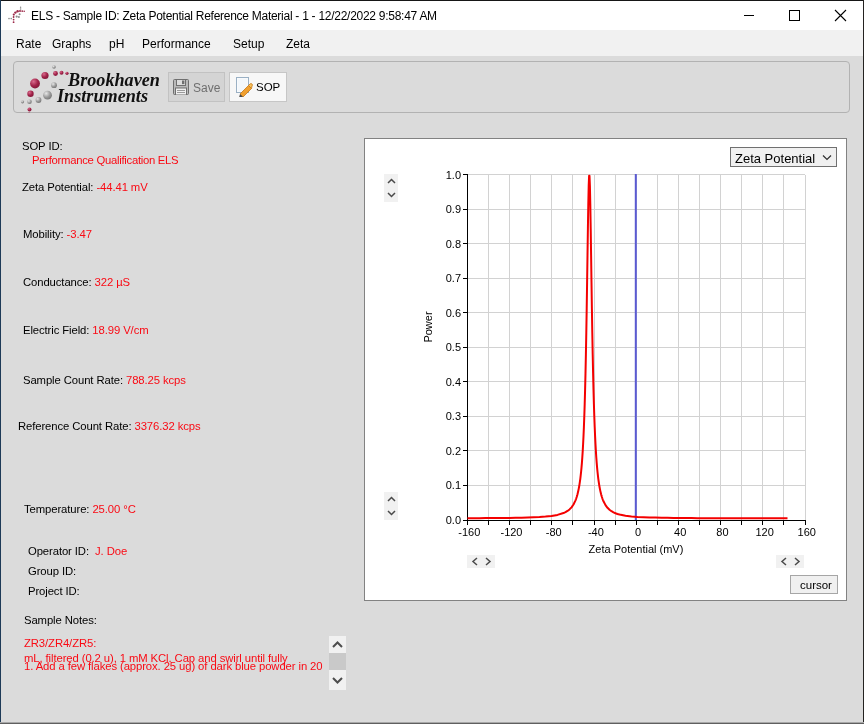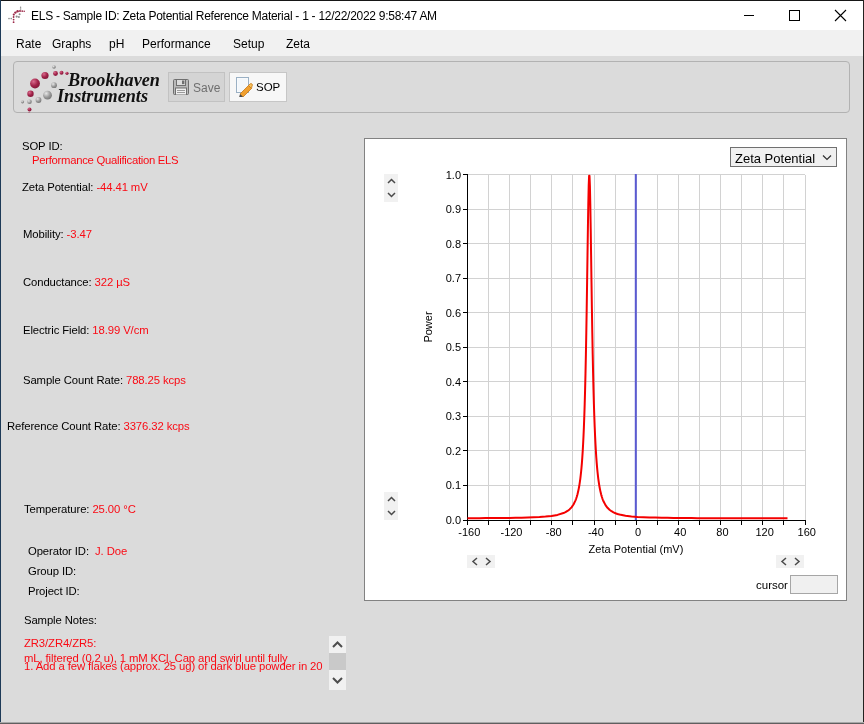--- a/index.html
+++ b/index.html
@@ -114,21 +114,21 @@
 </svg>
 <div class="a" style="left:256px;top:81px;font-size:11.5px">SOP</div>
 
 <div class="a t" style="left:22px;top:140px">SOP ID:</div>
 <div class="a t red" style="left:32px;top:154px;letter-spacing:-0.28px">Performance Qualification ELS</div>
 <div class="a t" style="left:22px;top:181px">Zeta Potential: <span class="red">-44.41 mV</span></div>
 <div class="a t" style="left:23px;top:228px">Mobility: <span class="red">-3.47</span></div>
 <div class="a t" style="left:23px;top:276px">Conductance: <span class="red">322 µS</span></div>
 <div class="a t" style="left:23px;top:324px">Electric Field: <span class="red">18.99 V/cm</span></div>
 <div class="a t" style="left:23px;top:374px">Sample Count Rate: <span class="red">788.25 kcps</span></div>
-<div class="a t" style="left:7px;top:420px">Reference Count Rate: <span class="red">3376.32 kcps</span></div>
+<div class="a t" style="left:18px;top:420px">Reference Count Rate: <span class="red">3376.32 kcps</span></div>
 <div class="a t" style="left:24px;top:503px">Temperature: <span class="red">25.00 °C</span></div>
 <div class="a t" style="left:28px;top:545px">Operator ID: &nbsp;<span class="red">J. Doe</span></div>
 <div class="a t" style="left:28px;top:565px">Group ID:</div>
 <div class="a t" style="left:28px;top:585px">Project ID:</div>
 <div class="a t" style="left:24px;top:614px">Sample Notes:</div>
 <div class="a t red" style="left:24px;top:637px">ZR3/ZR4/ZR5:</div>
 <div class="a t red" style="left:24px;top:660px">1. Add a few flakes (approx. 25 ug) of dark blue powder in 20</div>
 <div class="a t red" style="left:24px;top:652px">mL, filtered (0.2 u), 1 mM KCl. Cap and swirl until fully</div>
 
 <div class="a" style="left:329px;top:636px;width:17px;height:54px;background:#f1f1f1"></div>
@@ -257,12 +257,12 @@
 
 <div class="a" style="left:776px;top:555px;width:28px;height:13px;background:#f1f1f1"></div>
 <svg class="a" style="left:780px;top:557px" width="8" height="9">
     <path d="M6,1 L2,4.5 L6,8" fill="none" stroke="#4a4a4a" stroke-width="1.5"></path>
   </svg>
 <svg class="a" style="left:793px;top:557px" width="8" height="9">
     <path d="M2,1 L6,4.5 L2,8" fill="none" stroke="#4a4a4a" stroke-width="1.5"></path>
   </svg>
 
 <div class="a" style="left:790px;top:575px;width:48px;height:19px;background:#f0f0f0;border:1px solid #a6a6a6"></div>
-<div class="a" style="left:756px;top:579px;font-size:11.5px">cursor</div>
+<div class="a" style="left:800px;top:579px;font-size:11.5px">cursor</div>
 </body></html>

